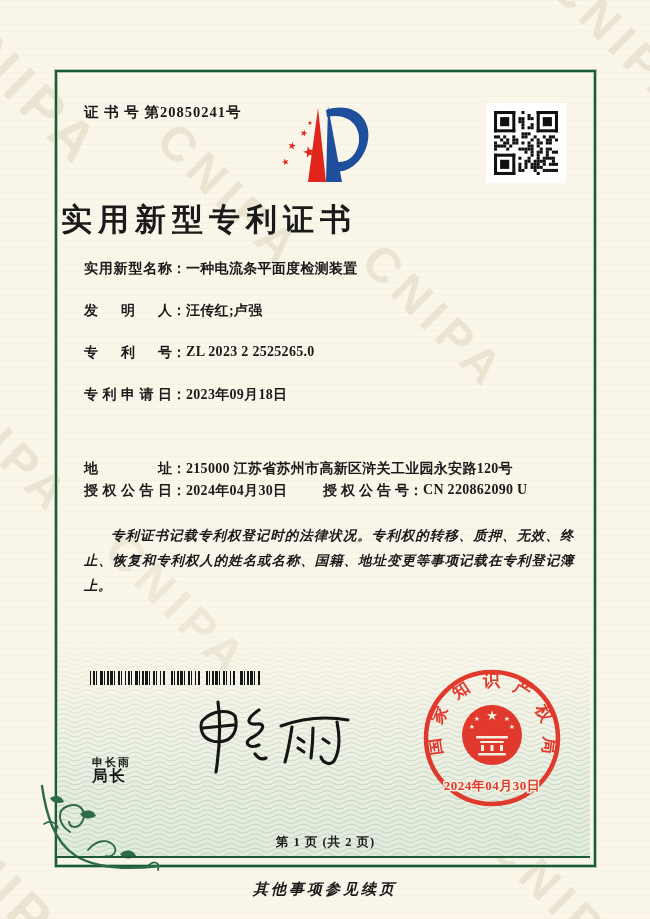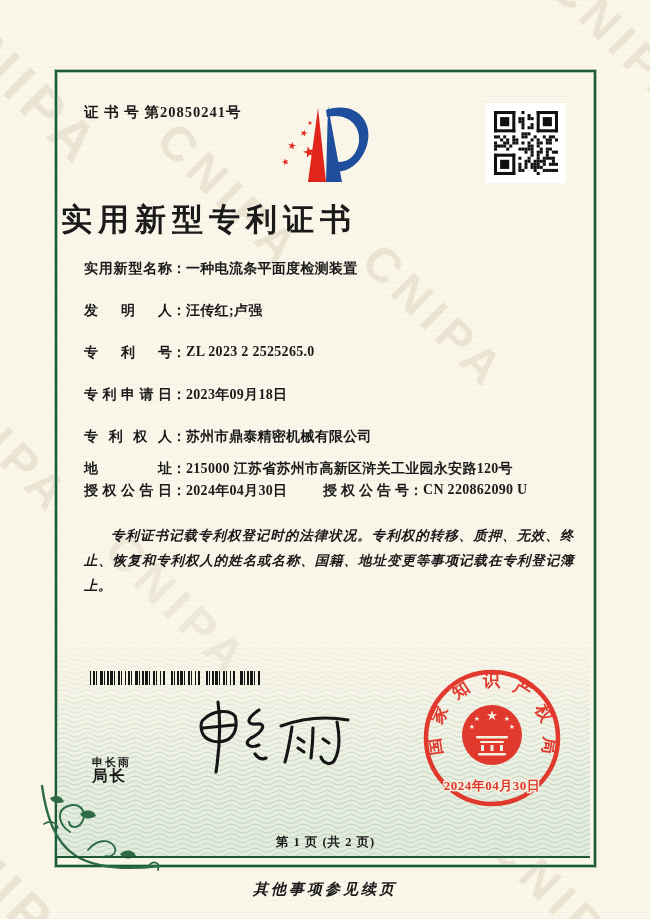--- a/index.html
+++ b/index.html
@@ -288,23 +288,20 @@
   </div>
   <div class="frow" style="top:302px">
     <span class="flabel">发明人</span><span class="fcolon">：</span><span class="fvalue">汪传红;卢强</span>
   </div>
   <div class="frow" style="top:344px">
     <span class="flabel">专利号</span><span class="fcolon">：</span><span class="fvalue">ZL 2023 2 2525265.0</span>
   </div>
   <div class="frow" style="top:386px">
     <span class="flabel">专利申请日</span><span class="fcolon">：</span><span class="fvalue">2023年09月18日</span>
   </div>
-  <div class="frow" style="top:428px">
-    <span class="flabel">专利权人</span><span class="fcolon">：</span><span class="fvalue">苏州市鼎泰精密机械有限公司</span>
-  </div>
   <div class="frow" style="top:460px">
     <span class="flabel">地址</span><span class="fcolon">：</span><span class="fvalue">215000 江苏省苏州市高新区浒关工业园永安路120号</span>
   </div>
   <div class="frow" style="top:482px">
     <span class="flabel">授权公告日</span><span class="fcolon">：</span><span class="fvalue">2024年04月30日</span>
     <span class="fpair2">
       <span class="flabel">授权公告号</span><span class="fcolon">：</span><span class="fvalue">CN 220862090 U</span>
     </span>
   </div>
 

